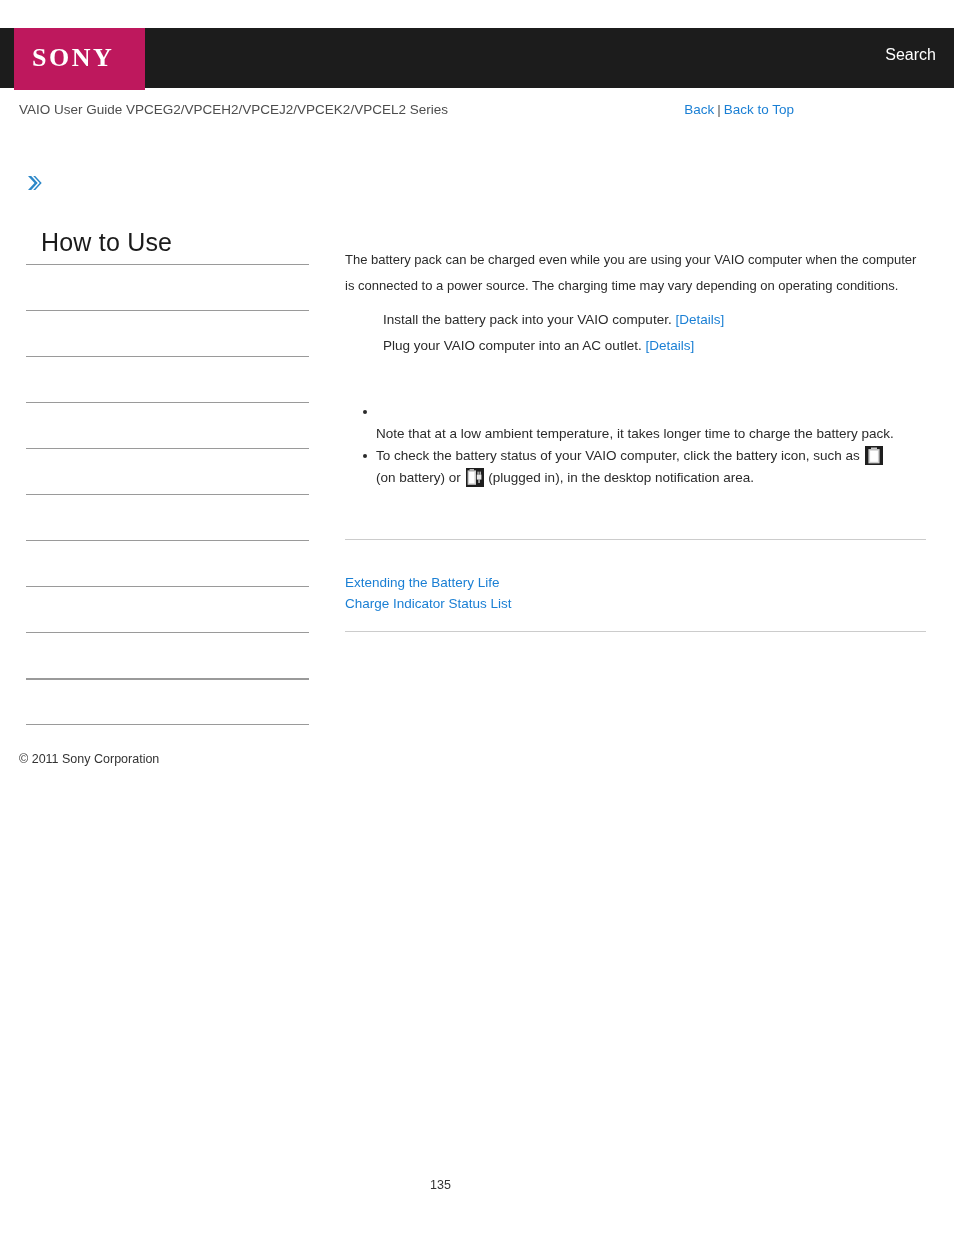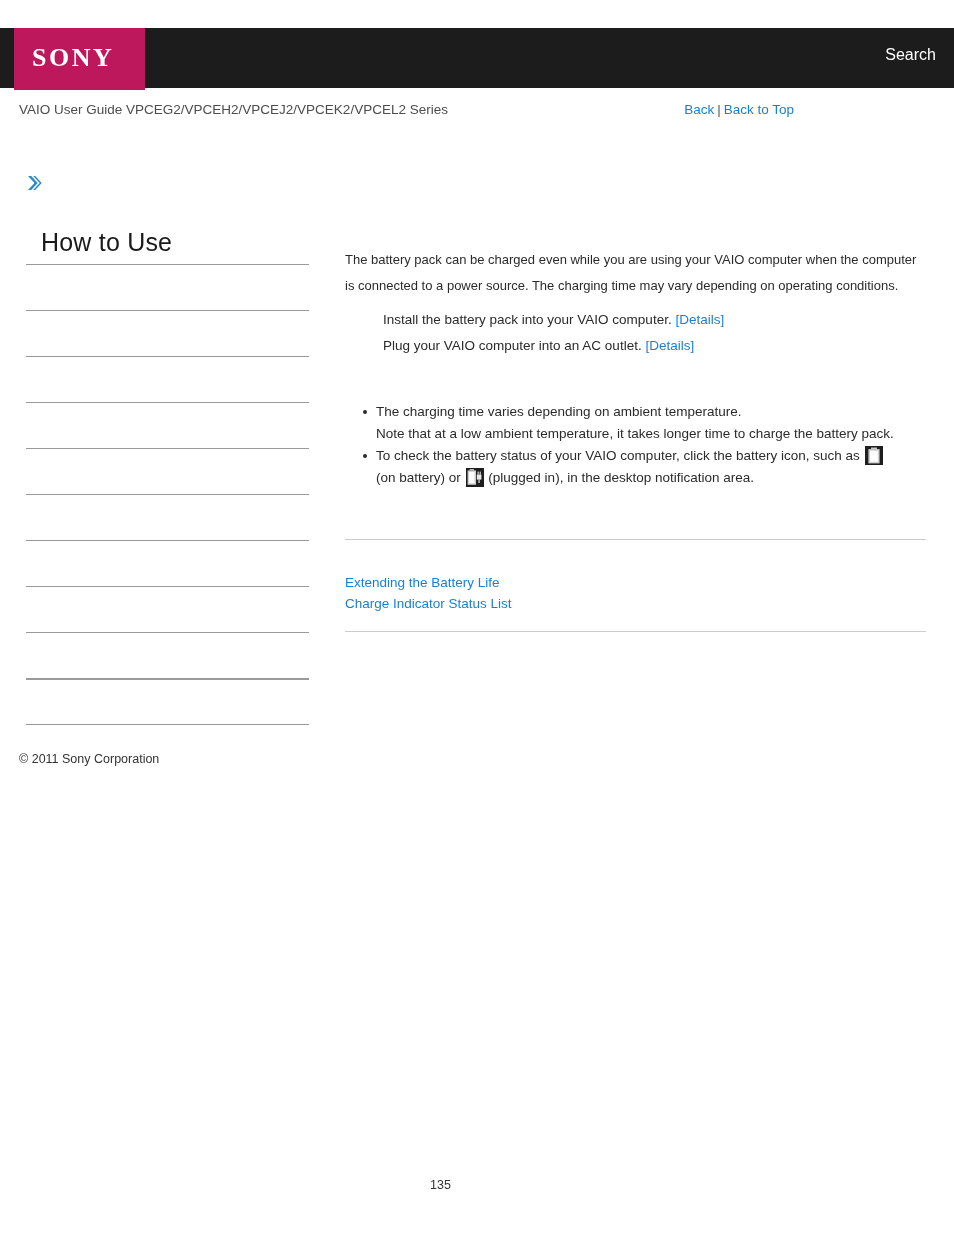--- a/index.html
+++ b/index.html
@@ -291,21 +291,21 @@
 
   <p class="intro-para">The battery pack can be charged even while you are using your VAIO computer when the computer is connected to a power source. The charging time may vary depending on operating conditions.</p>
 
   <ul class="steps">
     <li><span>Install the battery pack into your VAIO computer.</span> <a href="#" class="inline-link">[Details]</a></li>
     <li><span>Plug your VAIO computer into an AC outlet.</span> <a href="#" class="inline-link">[Details]</a></li>
   </ul>
 
   <ul class="notes">
     <li>
-      <span>The charging time varies depending on ambient temperature.</span><br>
+      <br>
       <span>Note that at a low ambient temperature, it takes longer time to charge the battery pack.</span>
     </li>
     <li>
       <span>To check the battery status of your VAIO computer, click the battery icon, such as</span>
       <span class="icon-battery">
         <svg width="18" height="19" viewBox="0 0 18 19" aria-hidden="true">
           <rect x="0" y="0" width="18" height="19" fill="#1e1e1e"></rect>
           <rect x="6" y="1.5" width="6" height="1.6" fill="#c9c9c9"></rect>
           <rect x="3.4" y="3.1" width="11.2" height="14.3" fill="#cfcfcf"></rect>
           <rect x="5.1" y="4.7" width="7.8" height="11.1" fill="#ffffff"></rect>

